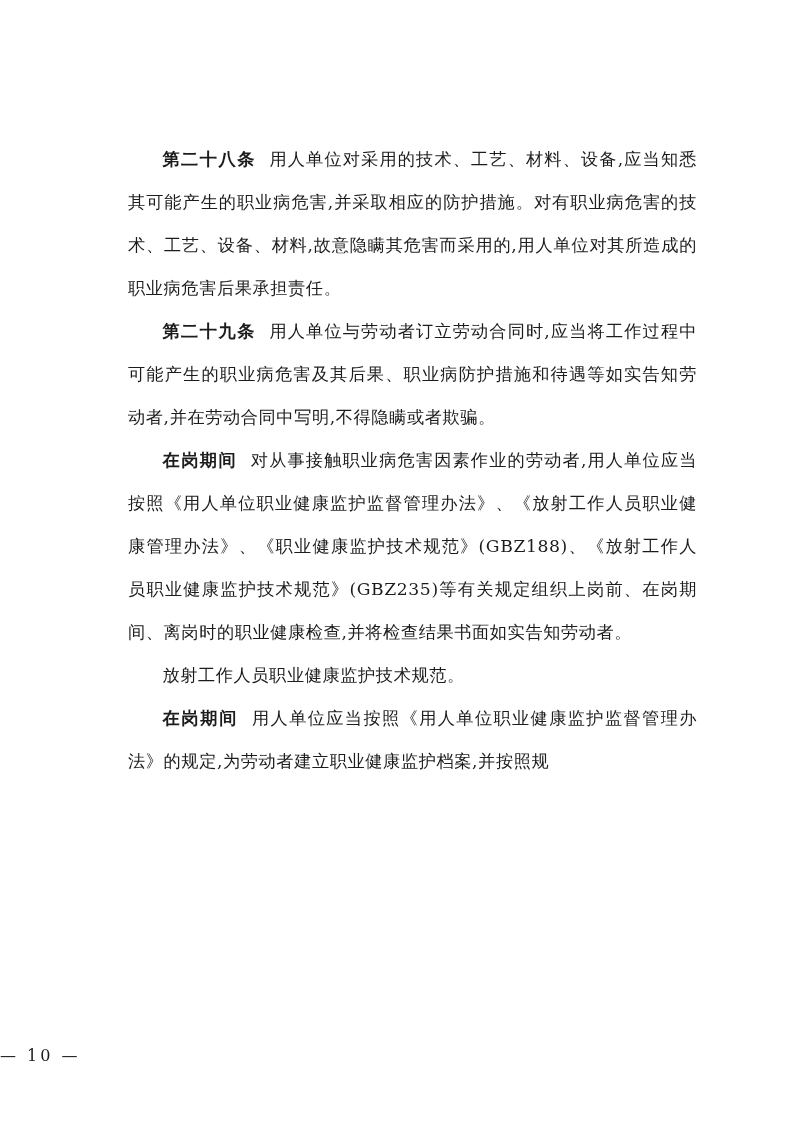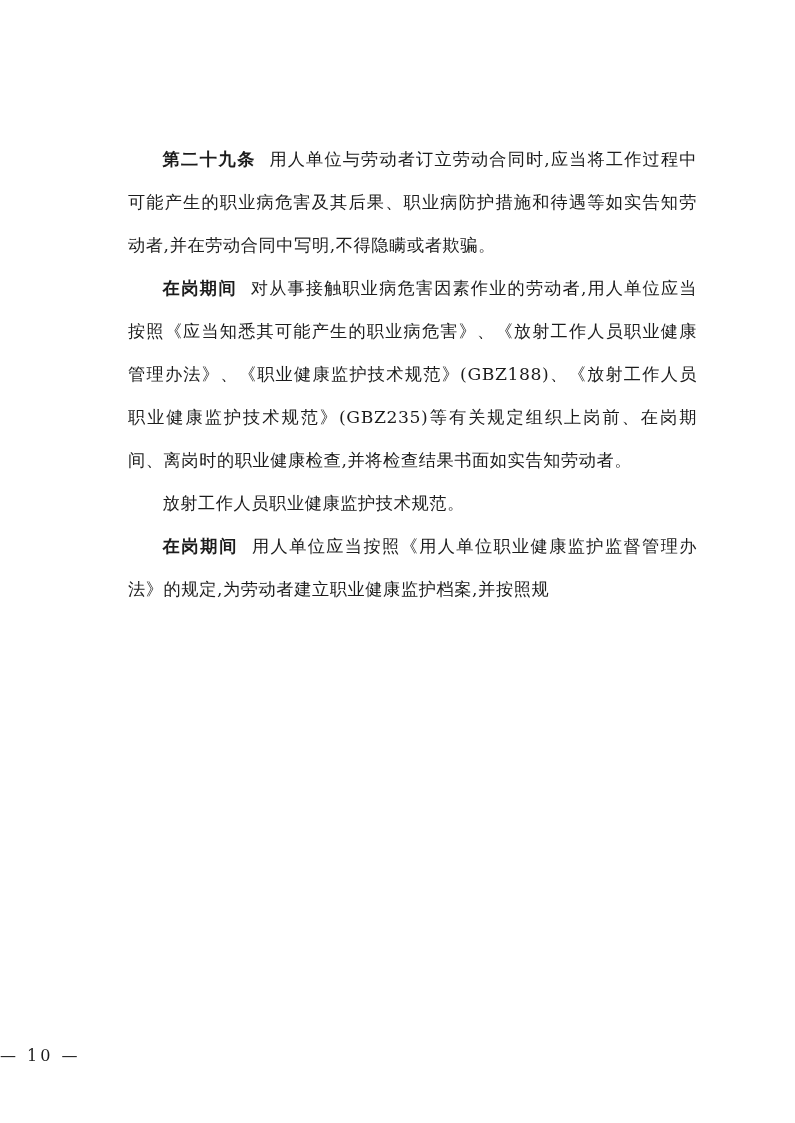--- a/index.html
+++ b/index.html
@@ -60,29 +60,32 @@
     color: #1c1c1c;
     font-family: "DejaVu Serif", "Liberation Serif", serif;
   }
 </style>
 </head>
 <body>
 
 <div class="page">
   <div class="doc-body">
 
+    <p class="para">
+      <span class="art-label">第二十八条</span><span class="gap-after-label"></span><span>用人单位对采用的技术、工艺、材料、设备,应当知悉其可能产生的职业病危害,并采取相应的防护措施。对有职业病危害的技术、工艺、设备、材料,故意隐瞒其危害而采用的,用人单位对其所造成的职业病危害后果承担责任。</span>
+    </p>
 
     <p class="para">
       <span class="art-label">第二十九条</span><span class="gap-after-label"></span><span>用人单位与劳动者订立劳动合同时,应当将工作过程中可能产生的职业病危害及其后果、职业病防护措施和待遇等如实告知劳动者,并在劳动合同中写明,不得隐瞒或者欺骗。</span>
     </p>
 
 
 
     <p class="para">
-      <span class="art-label">在岗期间</span><span class="gap-after-label"></span><span>对从事接触职业病危害因素作业的劳动者,用人单位应当按照《应当知悉其可能产生的职业病危害》、《放射工作人员职业健康管理办法》、《职业健康监护技术规范》(GBZ188)、《放射工作人员职业健康监护技术规范》(GBZ235)等有关规定组织上岗前、在岗期间、离岗时的职业健康检查,并将检查结果书面如实告知劳动者。</span>
+      <span class="art-label">在岗期间</span><span class="gap-after-label"></span><span>对从事接触职业病危害因素作业的劳动者,用人单位应当按照《用人单位职业健康监护监督管理办法》、《放射工作人员职业健康管理办法》、《职业健康监护技术规范》(GBZ188)、《放射工作人员职业健康监护技术规范》(GBZ235)等有关规定组织上岗前、在岗期间、离岗时的职业健康检查,并将检查结果书面如实告知劳动者。</span>
     </p>
 
     <p class="para">
       <span>放射工作人员职业健康监护技术规范。</span>
     </p>
 
     <p class="para">
       <span class="art-label">在岗期间</span><span class="gap-after-label"></span><span>用人单位应当按照《用人单位职业健康监护监督管理办法》的规定,为劳动者建立职业健康监护档案,并按照规</span>
     </p>
 

